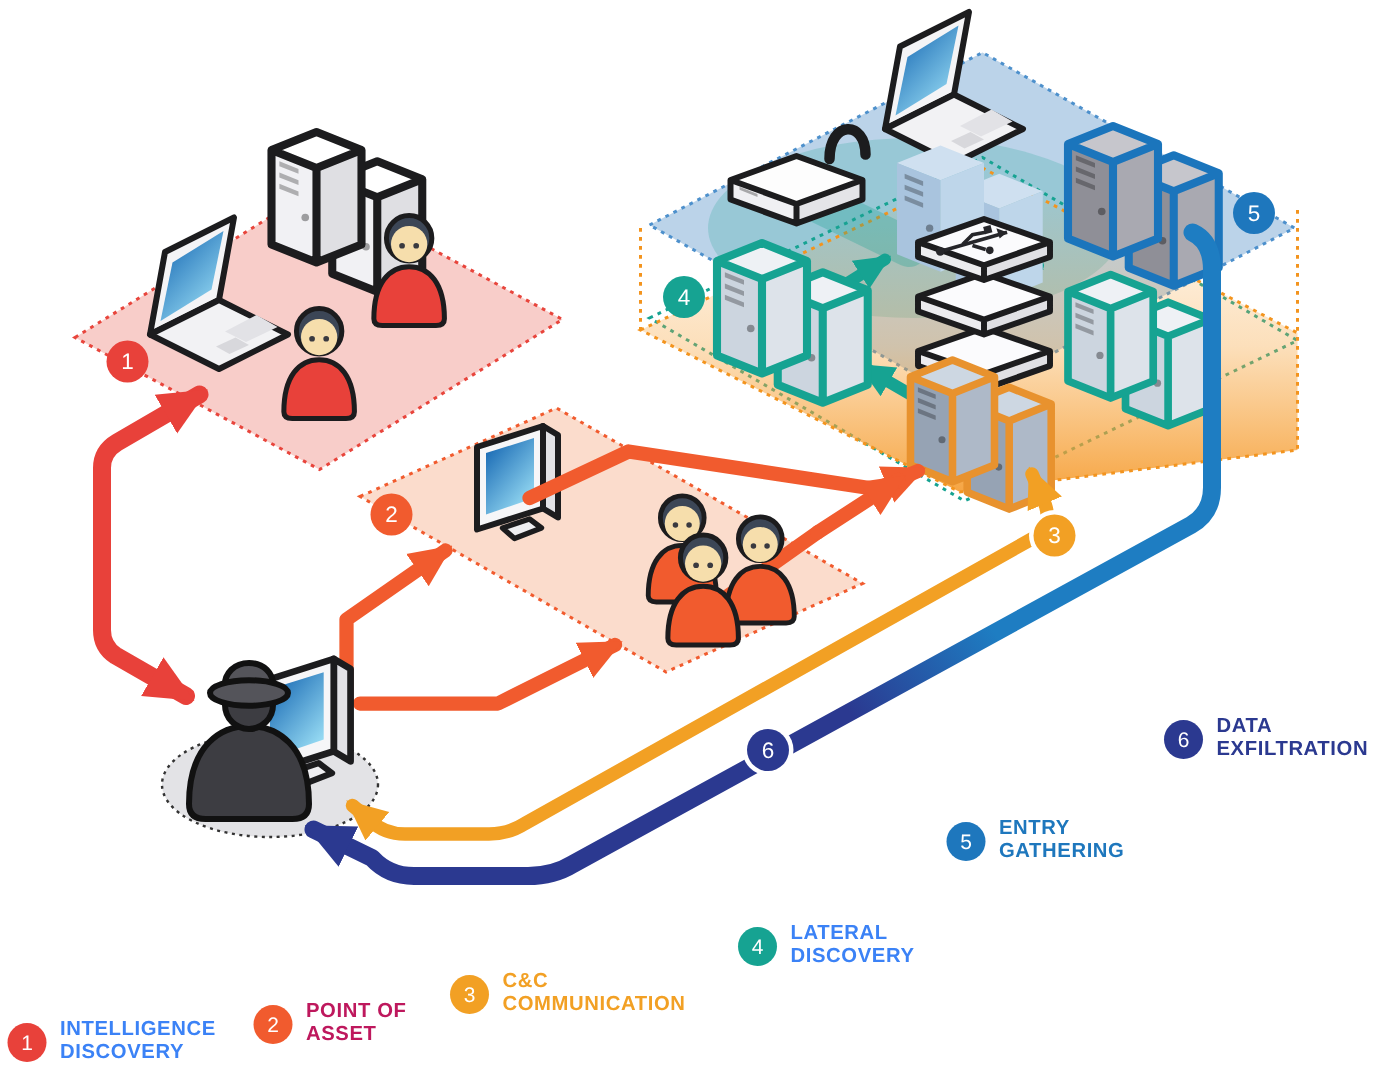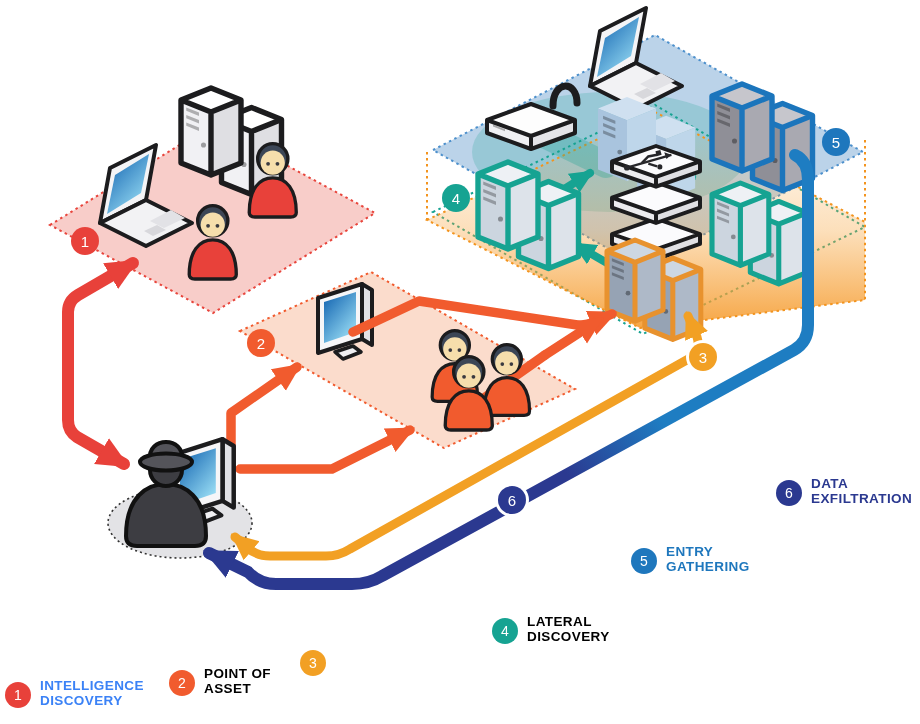--- a/index.html
+++ b/index.html
@@ -272,35 +272,39 @@
       </div>
   <div class="legend-text" style="color: #3b82f6;">
     <div>INTELLIGENCE</div>
         <div>DISCOVERY</div>
   </div>
 </div>
 <div class="legend-item" style="left:169px;top:664px;">
   <div class="legend-badge" style="background-color: rgb(241, 91, 46);">
         <span>2</span>
       </div>
-  <div class="legend-text" style="color: #000000;">
+  <div class="legend-text" style="color: #be185d;">
     <div>POINT OF</div>
         <div>ASSET</div>
   </div>
 </div>
 <div class="legend-item" style="left:300px;top:644px;">
   <div class="legend-badge" style="background-color: rgb(242, 160, 36);">
         <span>3</span>
       </div>
+  <div class="legend-text" style="color: rgb(242, 160, 36);">
+    <div>C&amp;C</div>
+        <div>COMMUNICATION</div>
+  </div>
 </div>
 <div class="legend-item" style="left:492px;top:612px;">
   <div class="legend-badge" style="background-color: rgb(22, 163, 146);">
         <span>4</span>
       </div>
-  <div class="legend-text" style="color: #000000;">
+  <div class="legend-text" style="color: #3b82f6;">
     <div>LATERAL</div>
         <div>DISCOVERY</div>
   </div>
 </div>
 <div class="legend-item" style="left:631px;top:542px;">
   <div class="legend-badge" style="background-color: rgb(30, 119, 189);">
         <span>5</span>
       </div>
   <div class="legend-text" style="color: rgb(30, 119, 189);">
     <div>ENTRY</div>

